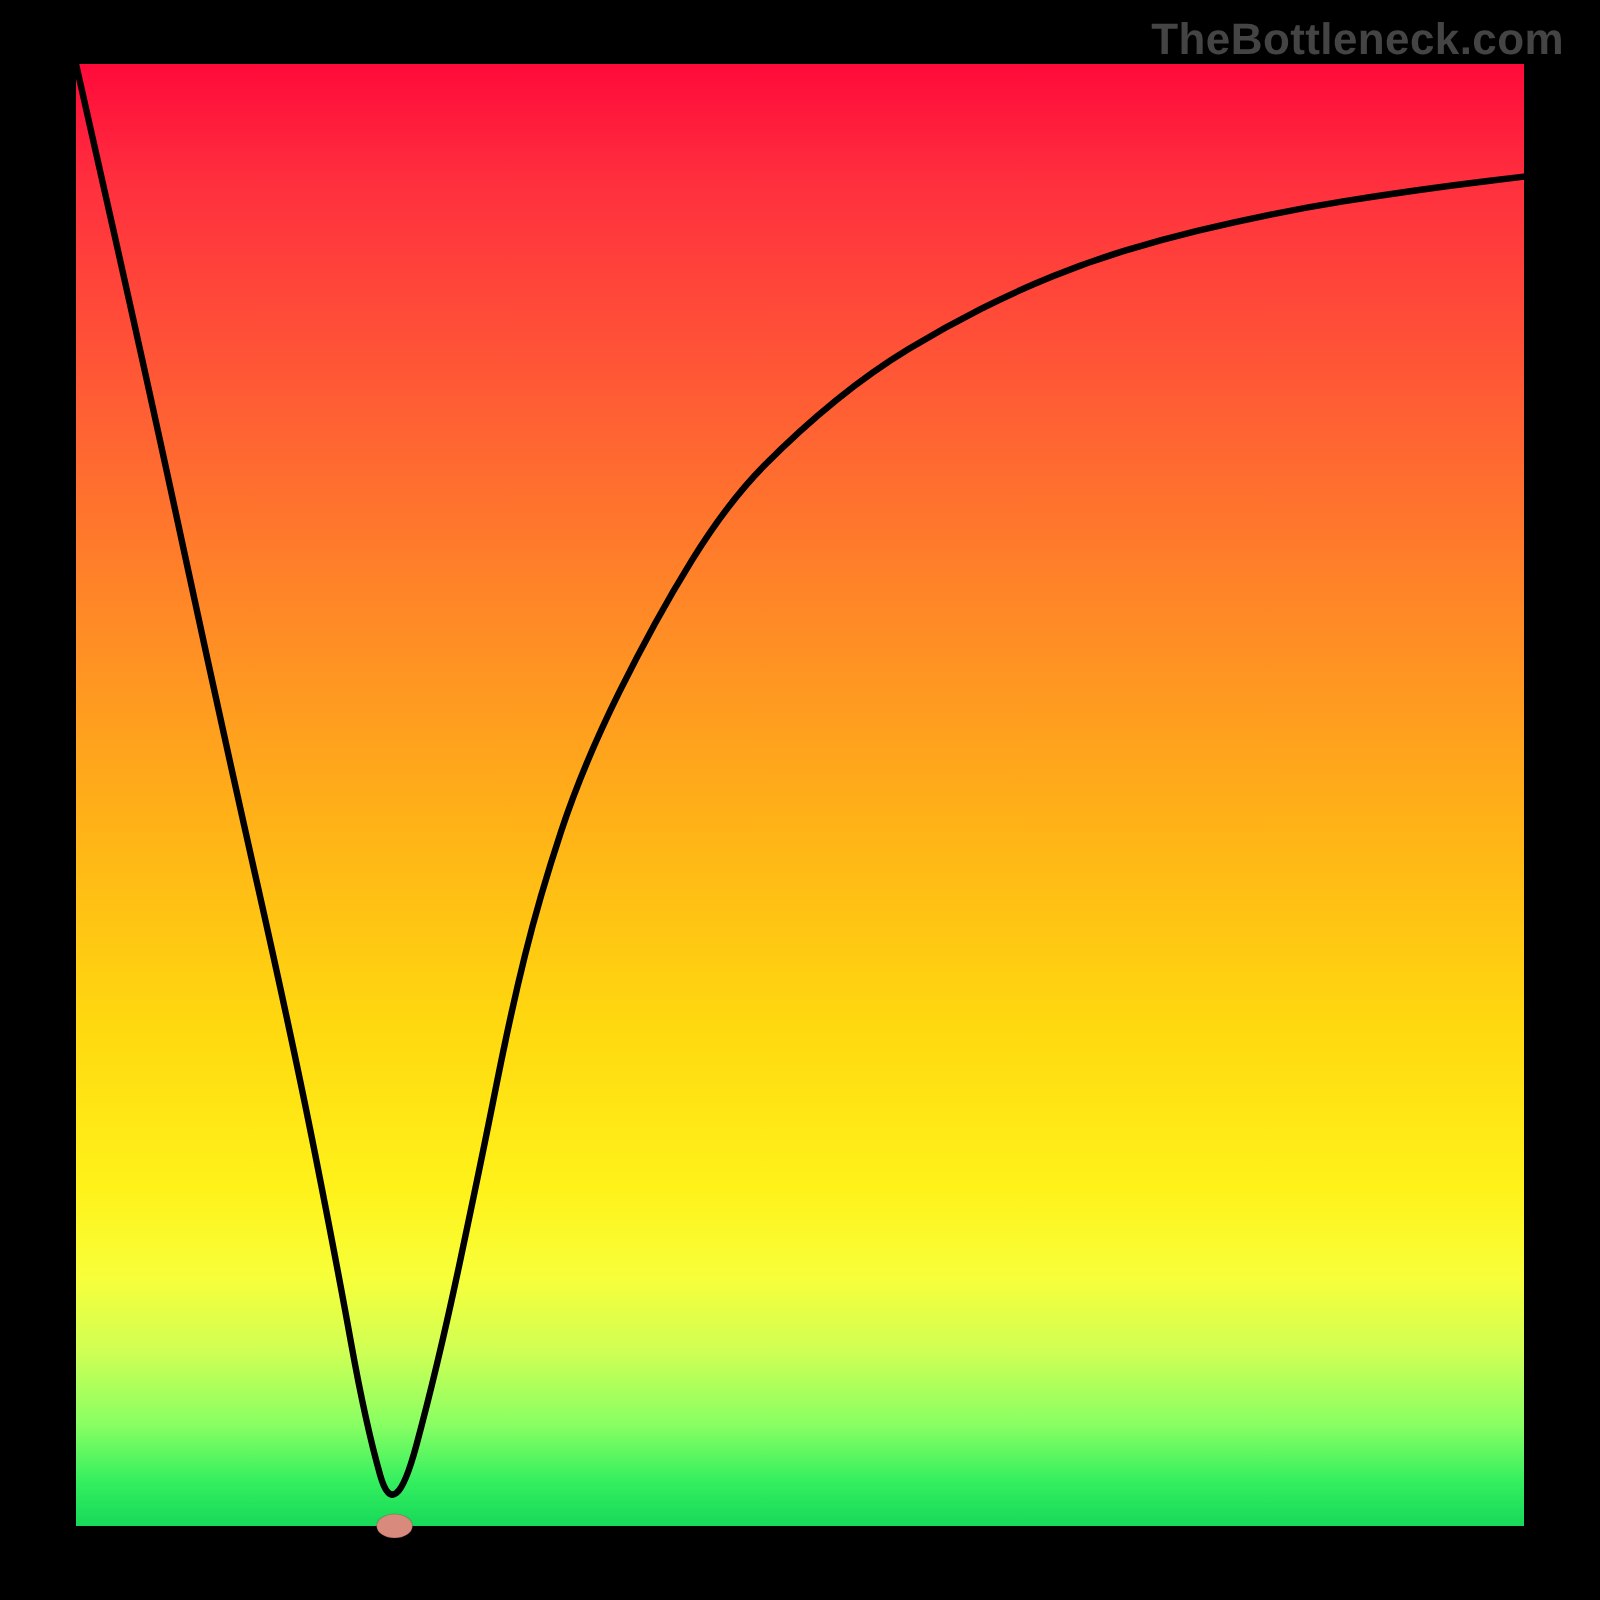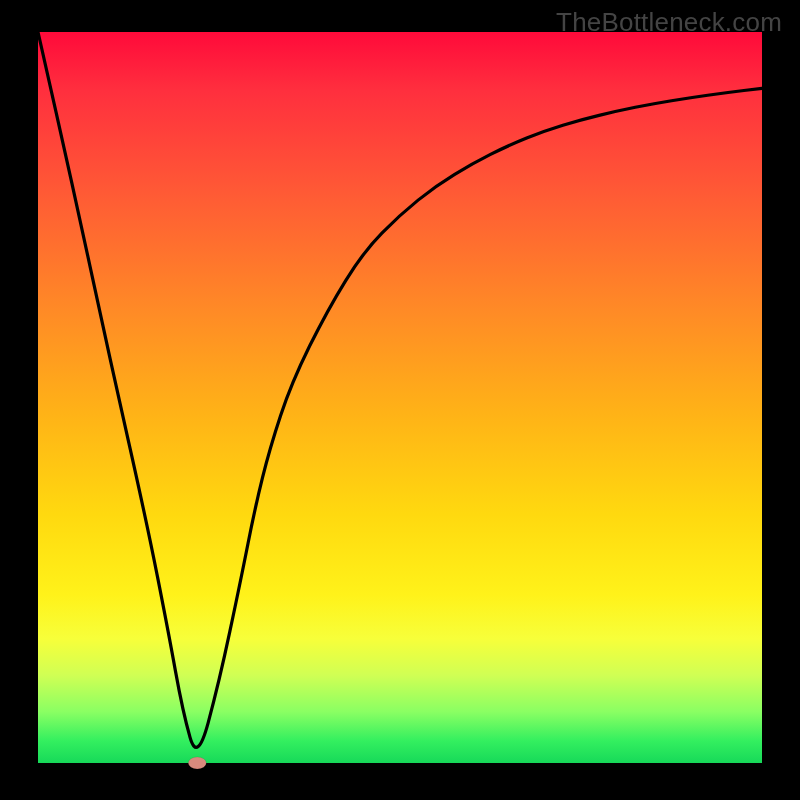--- a/index.html
+++ b/index.html
@@ -15,22 +15,22 @@
     position: relative;
     width: 800px;
     height: 800px;
     background: #000;
   }
   .watermark {
     position: absolute;
     top: 7px;
     right: 18px;
     color: #444;
-    font-size: 26px;
-    font-weight: 400;
+    font-size: 22px;
+    font-weight: 700;
     letter-spacing: 0.2px;
     user-select: none;
   }
   .plot-area {
     position: absolute;
     left: 38px;
     top: 32px;
     width: 724px;
     height: 731px;
     

